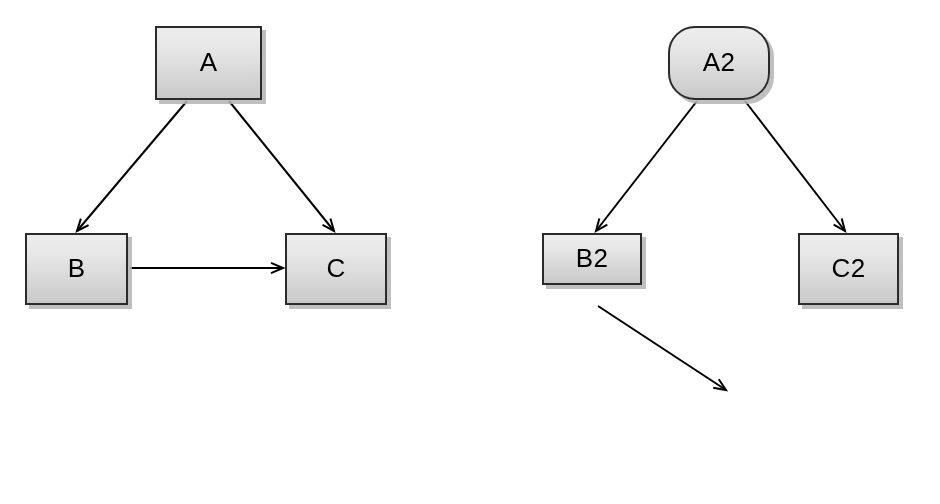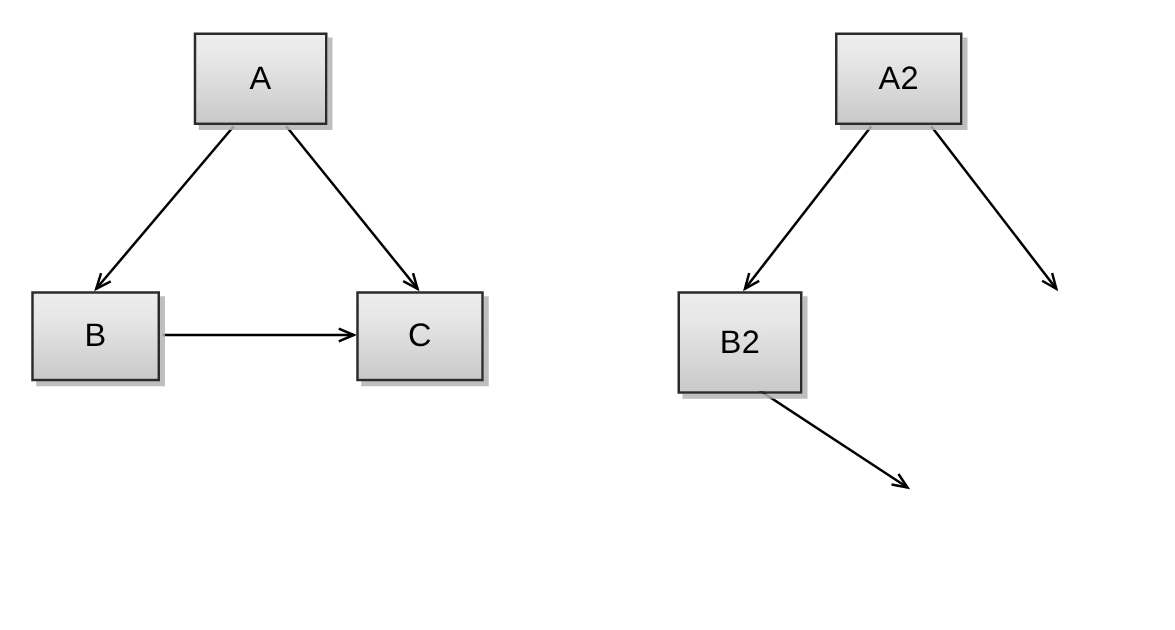--- a/index.html
+++ b/index.html
@@ -72,20 +72,23 @@
 
   <div class="node" style="left: 155px; top: 26px; width: 107px; height: 74px;">
     <span class="node-label">A</span>
   </div>
   <div class="node" style="left: 25px; top: 233px; width: 103px; height: 72px;">
     <span class="node-label">B</span>
   </div>
   <div class="node" style="left: 285px; top: 233px; width: 102px; height: 72px;">
     <span class="node-label">C</span>
   </div>
-  <div class="node" style="left: 668px; top: 26px; width: 102px; height: 74px;">
+  <div class="node" style="left: 668px; top: 26px; width: 102px; height: 74px; border-radius: 27px;">
     <span class="node-label">A2</span>
   </div>
-  <div class="node" style="left: 542px; top: 233px; width: 100px; height: 82px;">
+  <div class="node" style="left: 542px; top: 233px; width: 100px; height: 52px;">
     <span class="node-label">B2</span>
+  </div>
+  <div class="node" style="left: 798px; top: 233px; width: 101px; height: 72px;">
+    <span class="node-label">C2</span>
   </div>
 
 </div>
 
 </body></html>

